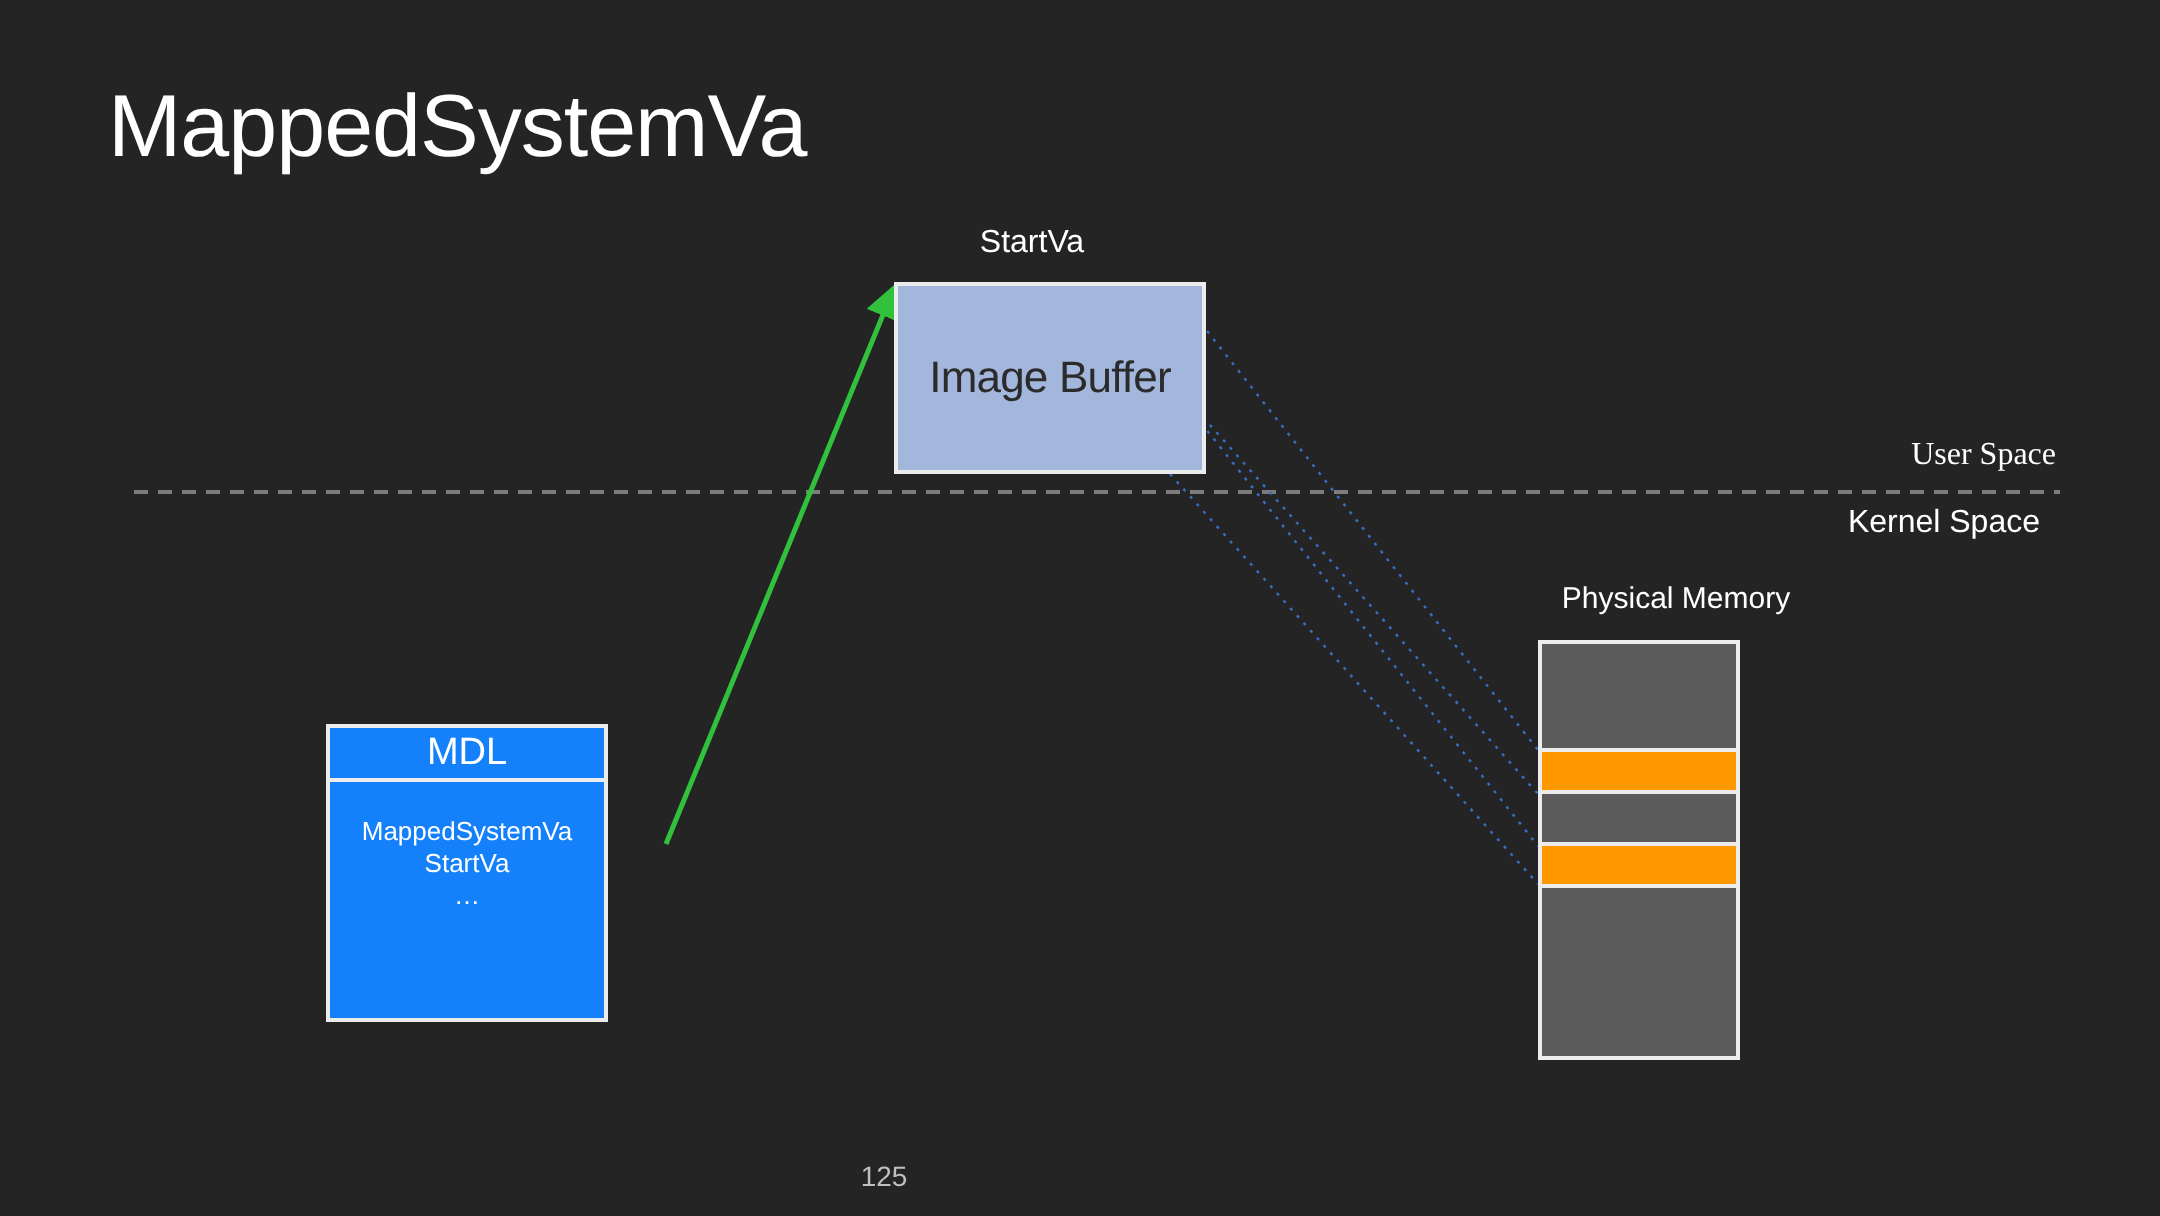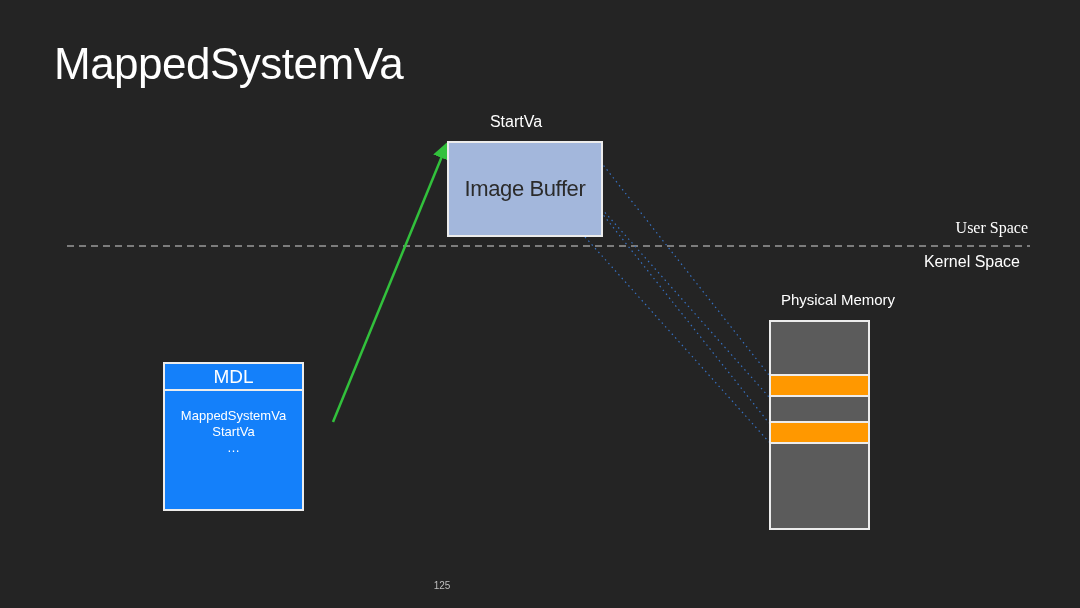--- a/index.html
+++ b/index.html
@@ -45,21 +45,21 @@
     left:163px;top:362px;width:141px;height:149px;
     box-sizing:border-box;border:2px solid #ececec;
   }
   .mdl-header{
     height:25px;border-bottom:2px solid #ececec;
     display:flex;align-items:center;justify-content:center;
     font-size:19px;
   }
   .mdl-body{padding-top:17px;text-align:center;}
   .mdl-field{font-size:13px;line-height:16px;}
-  .page-number{left:0;top:580px;width:884px;text-align:center;font-size:10px;}
+  .page-number{left:0;top:580px;width:884px;text-align:center;font-size:14px;}
 </style>
 </head>
 <body>
 
 <div class="slide" style="background: rgb(36, 36, 36);">
 
   <h1 class="abs slide-title" style="color: rgb(255, 255, 255);">MappedSystemVa</h1>
 
   <svg class="abs connector-layer" width="1080" height="608" viewBox="0 0 1080 608">
     <defs>

